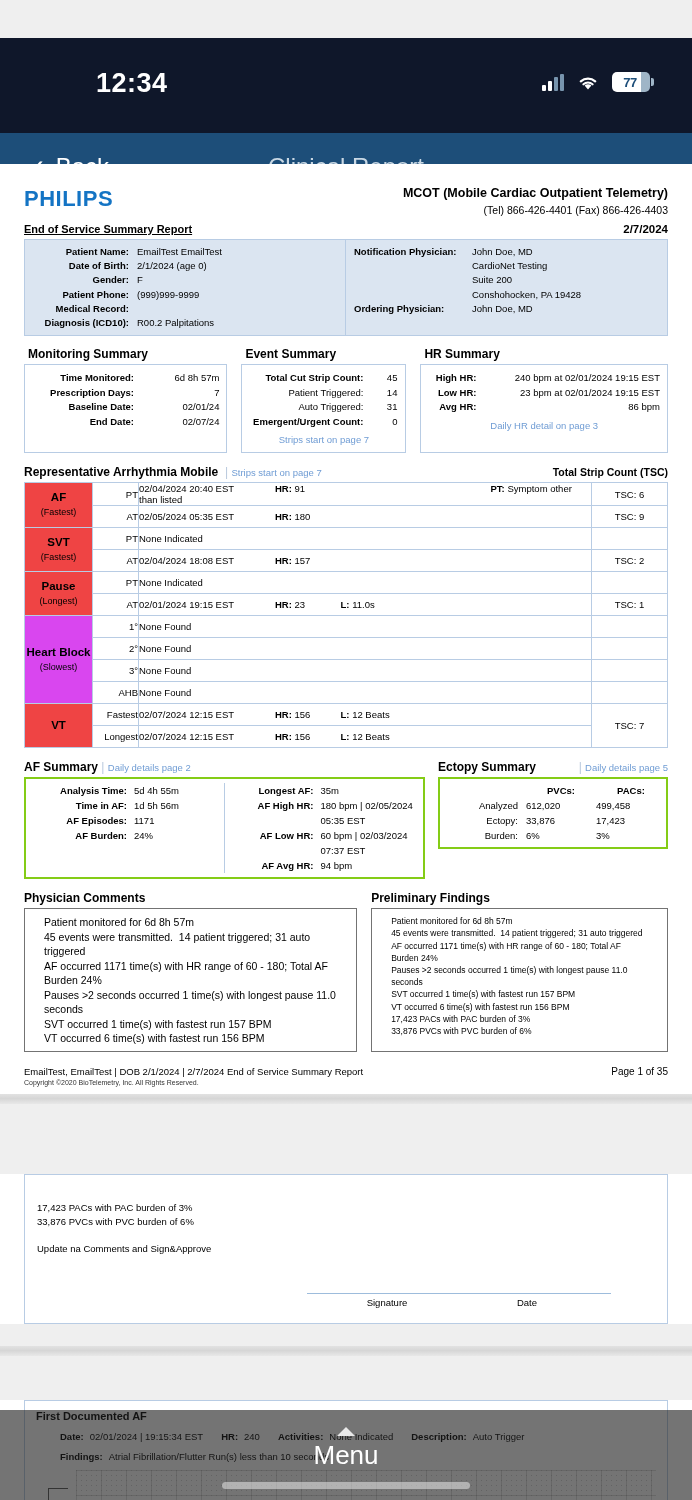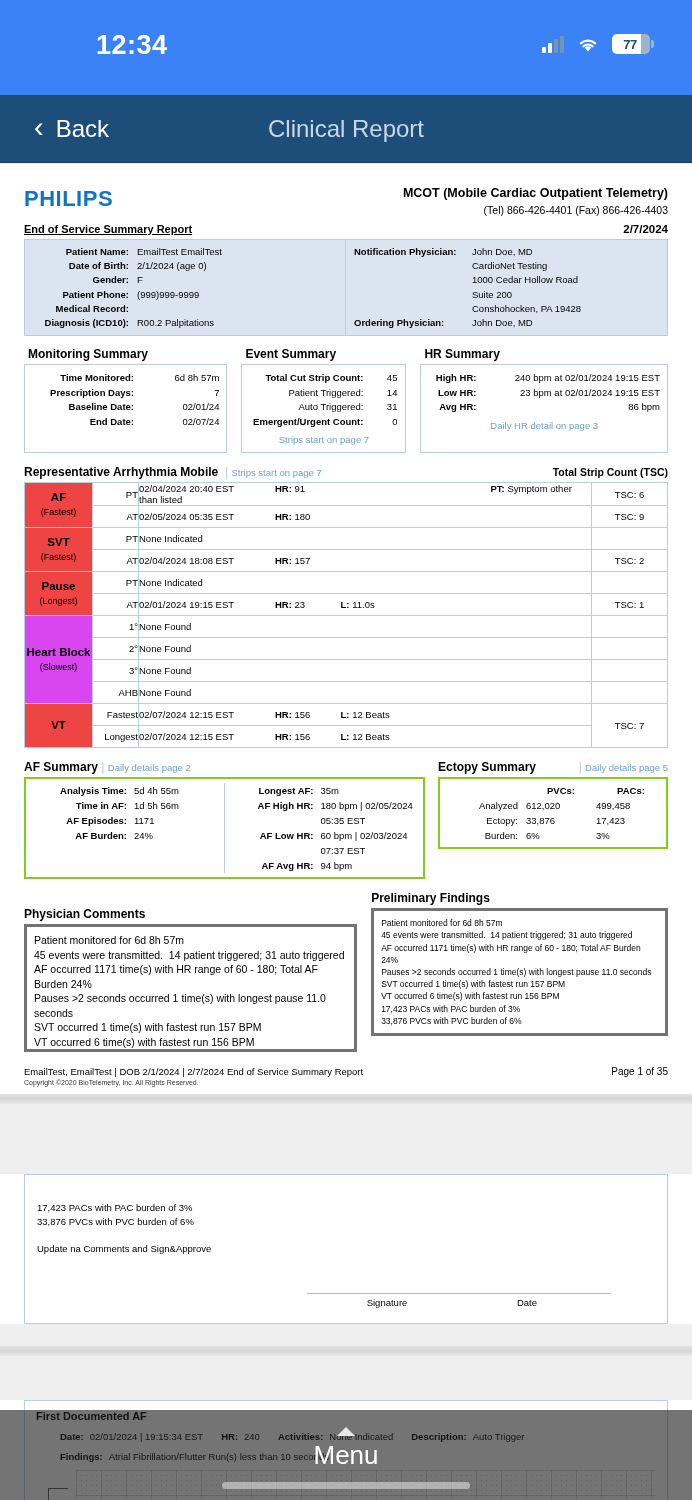--- a/index.html
+++ b/index.html
@@ -8,22 +8,23 @@
     height: 1500px;
     background: #efefef;
     font-family: "Liberation Sans", sans-serif;
     overflow: hidden;
   }
   body { position: relative; }
 
   
   .statusbar {
     height: 95px;
-    background: #3b82f6;
+    background: #0f172a;
     position: relative;
+    margin-top: 38px;
   }
   .sb-time {
     position: absolute;
     left: 96px; top: 30px;
     color: #ffffff;
     font-size: 27px;
     font-weight: bold;
     letter-spacing: 0.5px;
   }
   .sb-right {
@@ -215,26 +216,26 @@
   .af-half.l .k { width: 108px; }
   .af-half.r .k { width: 96px; }
   .afline .v { flex: 1; }
   .ec-row { display: flex; line-height: 15px; }
   .ec-row .k { width: 86px; text-align: right; padding-right: 8px; font-weight: normal; }
   .ec-row .c { width: 70px; }
   .ec-row.hdr .c { font-weight: bold; text-align: center; }
 
   
   .cmts { display: flex; gap: 14px; margin-top: 12px; }
-  .cm-col.left { width: 340px; margin-top: 16px; }
+  .cm-col.left { width: 340px; }
   .cm-col.right { width: 303px; }
   .cm-h { font-size: 12px; font-weight: bold; margin-bottom: 3px; }
   .cm-box {
-    border: 3px solid #737373; padding: 6px 7px;
-    height: 128px; overflow: hidden;
+    border: 1px solid #737373; padding: 6px 19px;
+    height: 144px; overflow: hidden;
   }
   .cm-box.lg { font-size: 10.5px; line-height: 14.5px; }
   .cm-box.sm { font-size: 8.5px; line-height: 12.2px; }
 
   
   .foot {
     margin-top: 14px; display: flex; justify-content: space-between;
     align-items: flex-start;
   }
   .foot-l { font-size: 9.5px; }
@@ -386,24 +387,20 @@
           </div>
       </div>
       <div class="pat-col right">
         <div class="pat-line">
             <div class="pat-k">Notification Physician:</div>
             <div class="pat-v">John Doe, MD</div>
           </div>
         <div class="pat-line">
             <div class="pat-k"></div>
             <div class="pat-v">CardioNet Testing</div>
-          </div>
-        <div class="pat-line">
-            <div class="pat-k"></div>
-            <div class="pat-v">1000 Cedar Hollow Road</div>
           </div>
         <div class="pat-line">
             <div class="pat-k"></div>
             <div class="pat-v">Suite 200</div>
           </div>
         <div class="pat-line">
             <div class="pat-k"></div>
             <div class="pat-v">Conshohocken, PA 19428</div>
           </div>
         <div class="pat-line">

